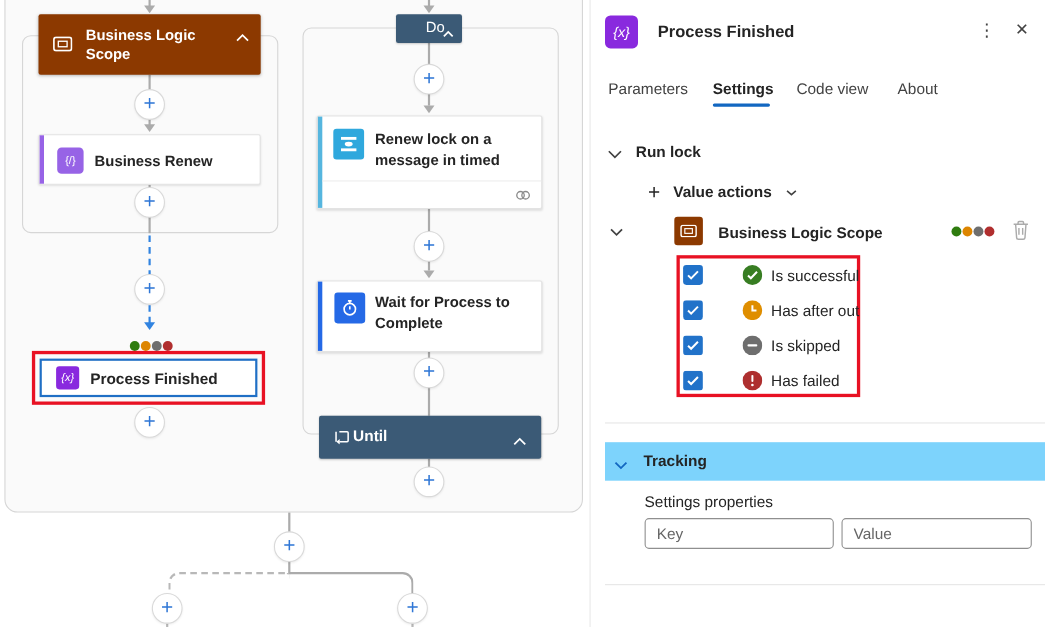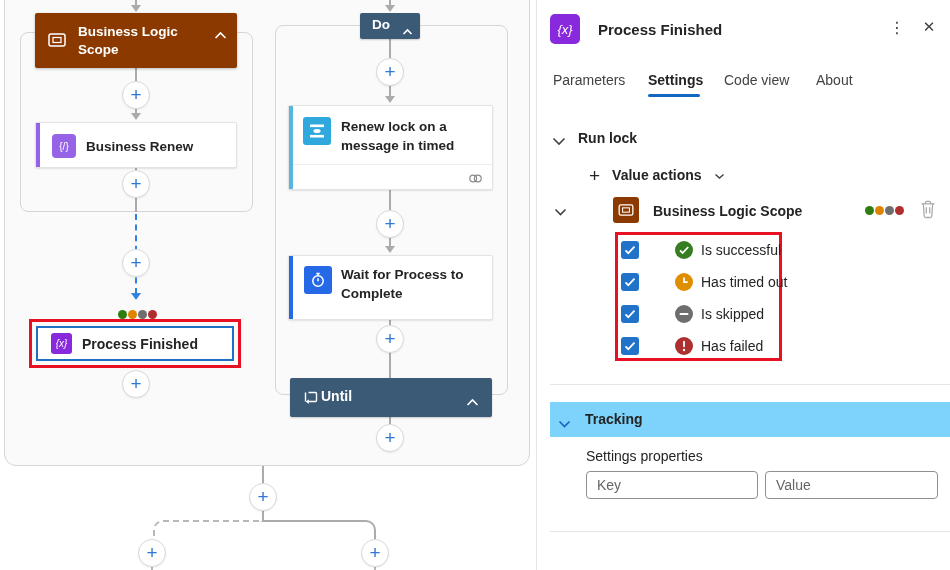--- a/index.html
+++ b/index.html
@@ -32,21 +32,21 @@
   .action-card { position:absolute; background:#fff; border:1px solid #E3E3E3; border-radius:2px; box-shadow:0 1px 2px rgba(0,0,0,.1); }
   .accent { position:absolute; left:0; top:0; bottom:0; width:4px; }
   .card-icon { position:absolute; display:flex; align-items:center; justify-content:center; border-radius:4px; color:#fff; }
   .card-title { position:absolute; font-size:13.5px; font-weight:600; color:#242424; line-height:19px; }
 
   .bl-card { left:35px; top:122px; width:202px; height:46px; }
   .bl-card .card-icon { left:16px; top:11px; width:24px; height:24px; background:#9763E6; font-size:10px; }
   .bl-card .card-title { left:50px; top:14px; }
 
   .do-bar { position:absolute; left:360px; top:13px; width:60px; height:26px; background:#3B5A76; border-radius:2px; color:#fff; box-shadow:0 1px 2px rgba(0,0,0,.2); }
-  .do-bar .bar-label { position:absolute; left:12px; top:4px; font-size:13.5px; font-weight:700; }
+  .do-bar .bar-label { position:absolute; left:27px; top:4px; font-size:13.5px; font-weight:400; }
   .do-bar .hdr-chevron { right:7px; top:9px; }
 
   .renew-card { left:288px; top:105px; width:205px; height:85px; }
   .renew-card .card-icon { left:14px; top:11px; width:28px; height:28px; background:#2FA8DD; border-radius:3px; }
   .renew-card .card-title { left:52px; top:11px; width:142px; }
   .card-footer { position:absolute; left:4px; right:0; bottom:0; height:25px; border-top:1px solid #EDEDED; }
   .card-footer .link { position:absolute; right:9px; top:6px; }
 
   .wait-card { left:288px; top:255px; width:205px; height:65px; }
   .wait-card .card-icon { left:15px; top:10px; width:28px; height:28px; background:#2569E6; border-radius:3px; }
@@ -327,21 +327,21 @@
             <rect width="18" height="18" rx="3" fill="#2172C9"></rect>
             <path d="M4.5 9.3l2.8 2.8 6.2-6.4" stroke="#fff" stroke-width="1.8" fill="none"></path>
           </svg>
       </span>
       <span class="status-icon">
         <svg width="18" height="18" viewBox="0 0 18 18">
             <circle cx="9" cy="9" r="9" fill="#DF8E00"></circle>
             <path d="M9 4.6v4.6h3.7" stroke="#fff" stroke-width="1.8" fill="none"></path>
           </svg>
       </span>
-      <span class="status-label">Has timed out</span>
+      <span class="status-label">Has after out</span>
     </div>
 
     <div class="status-row" style="top:305px;">
       <span class="status-check">
         <svg width="18" height="18" viewBox="0 0 18 18">
             <rect width="18" height="18" rx="3" fill="#2172C9"></rect>
             <path d="M4.5 9.3l2.8 2.8 6.2-6.4" stroke="#fff" stroke-width="1.8" fill="none"></path>
           </svg>
       </span>
       <span class="status-icon">

